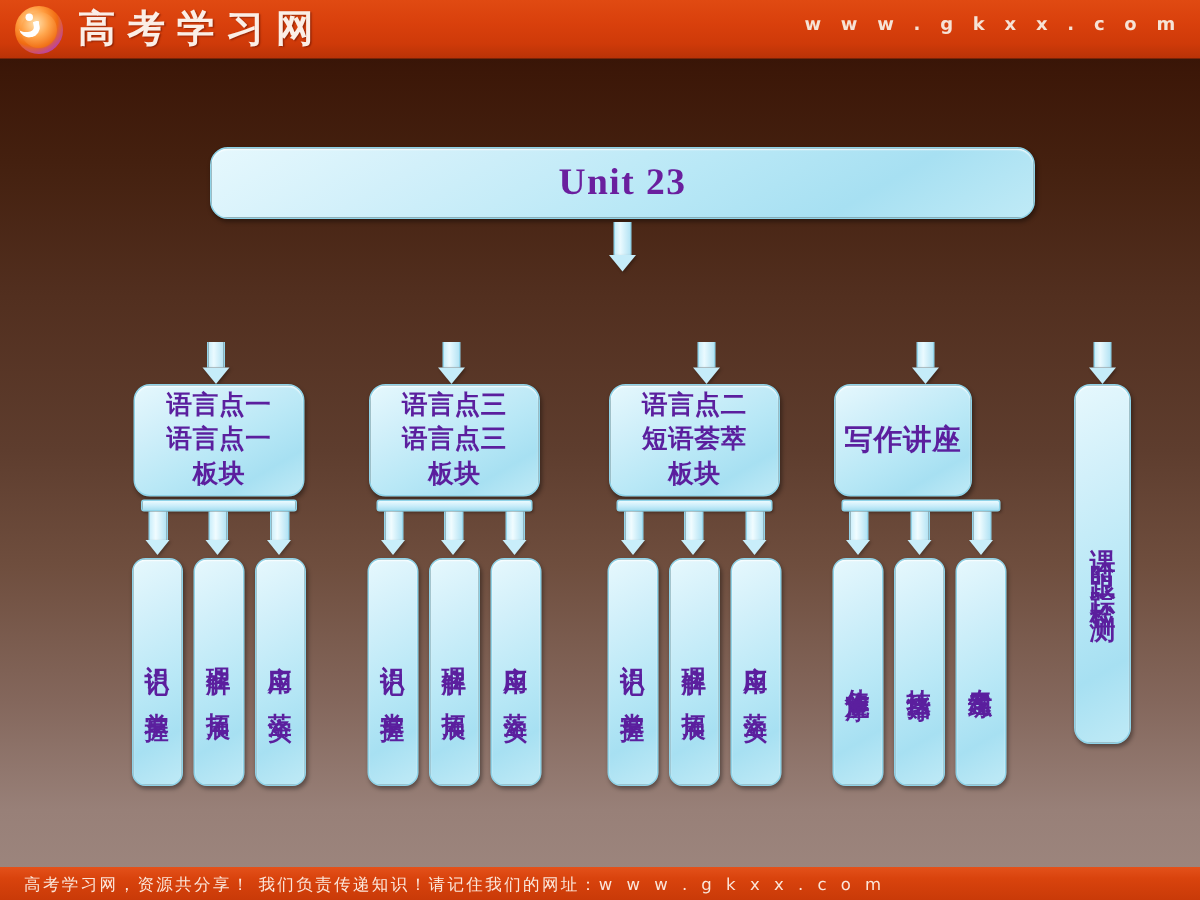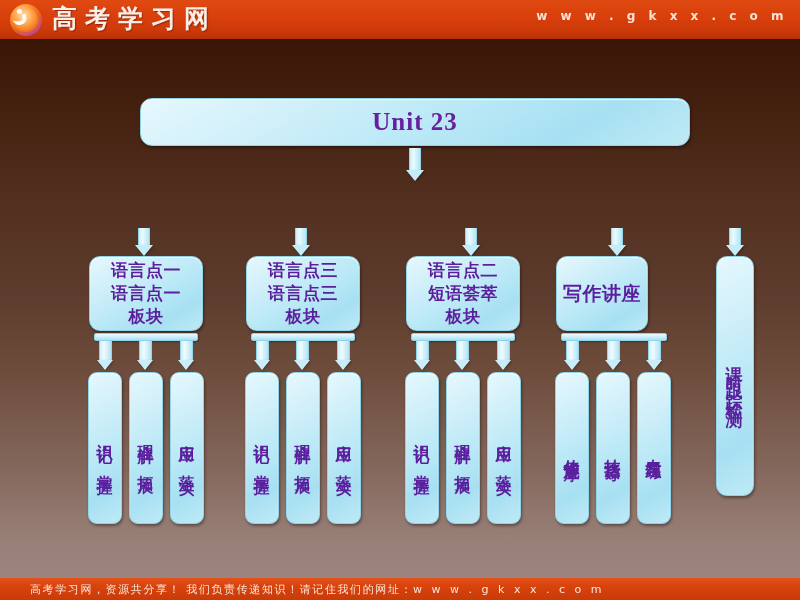--- a/index.html
+++ b/index.html
@@ -107,21 +107,21 @@
     left: 0; bottom: 0;
     width: 800px; height: 22px;
     background: linear-gradient(180deg, #e4511a 0%, #d9430d 35%, #c93a08 100%);
     display: flex;
     align-items: center;
   }
   .footer-text {
     font-size: 11px;
     color: #fbe6da;
     letter-spacing: 1.6px;
-    padding-left: 30px;
+    padding-left: 16px;
     white-space: nowrap;
     font-family: "DejaVu Sans", "Liberation Sans", sans-serif;
   }
   .footer-text .u { letter-spacing: 3px; font-family: "DejaVu Sans", sans-serif; }
 
   
   .nbox {
     position: absolute;
     background: linear-gradient(150deg, #e6f8fd 0%, #d2f0fa 25%, #b9e8f6 55%, #a7e0f2 78%, #bfeaf6 100%);
     border: 1px solid #8fd3e8;

